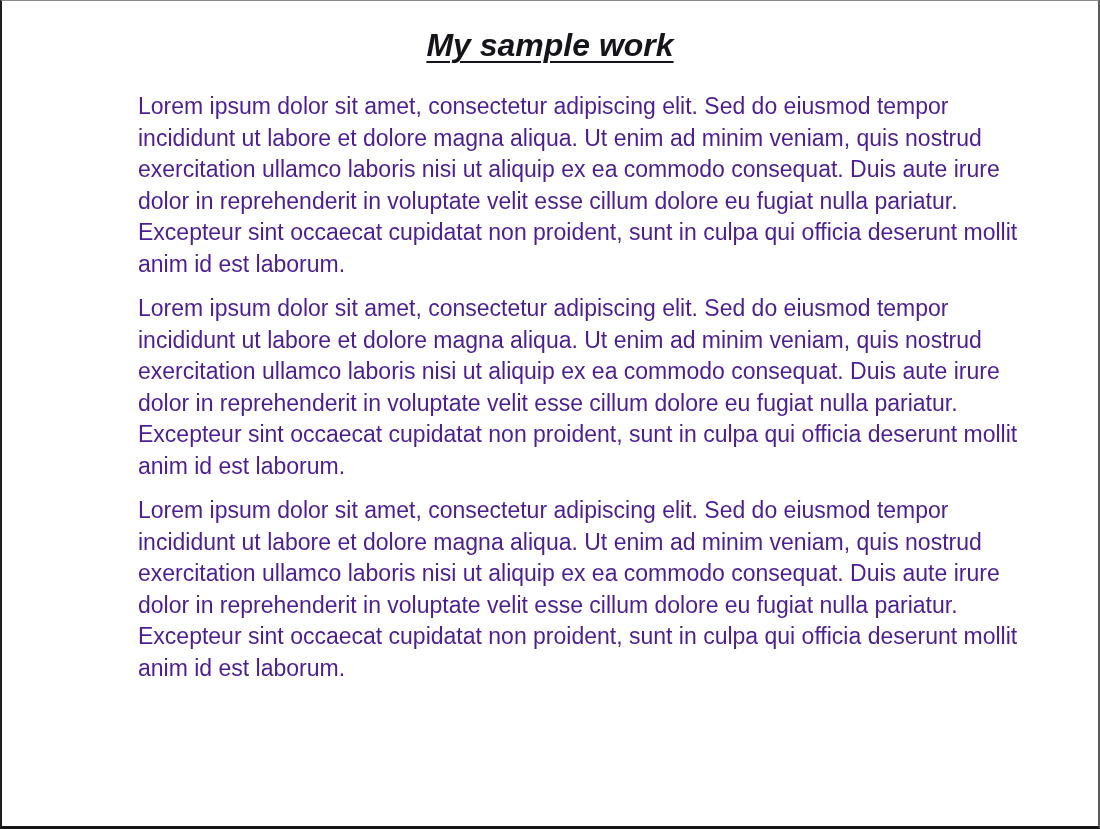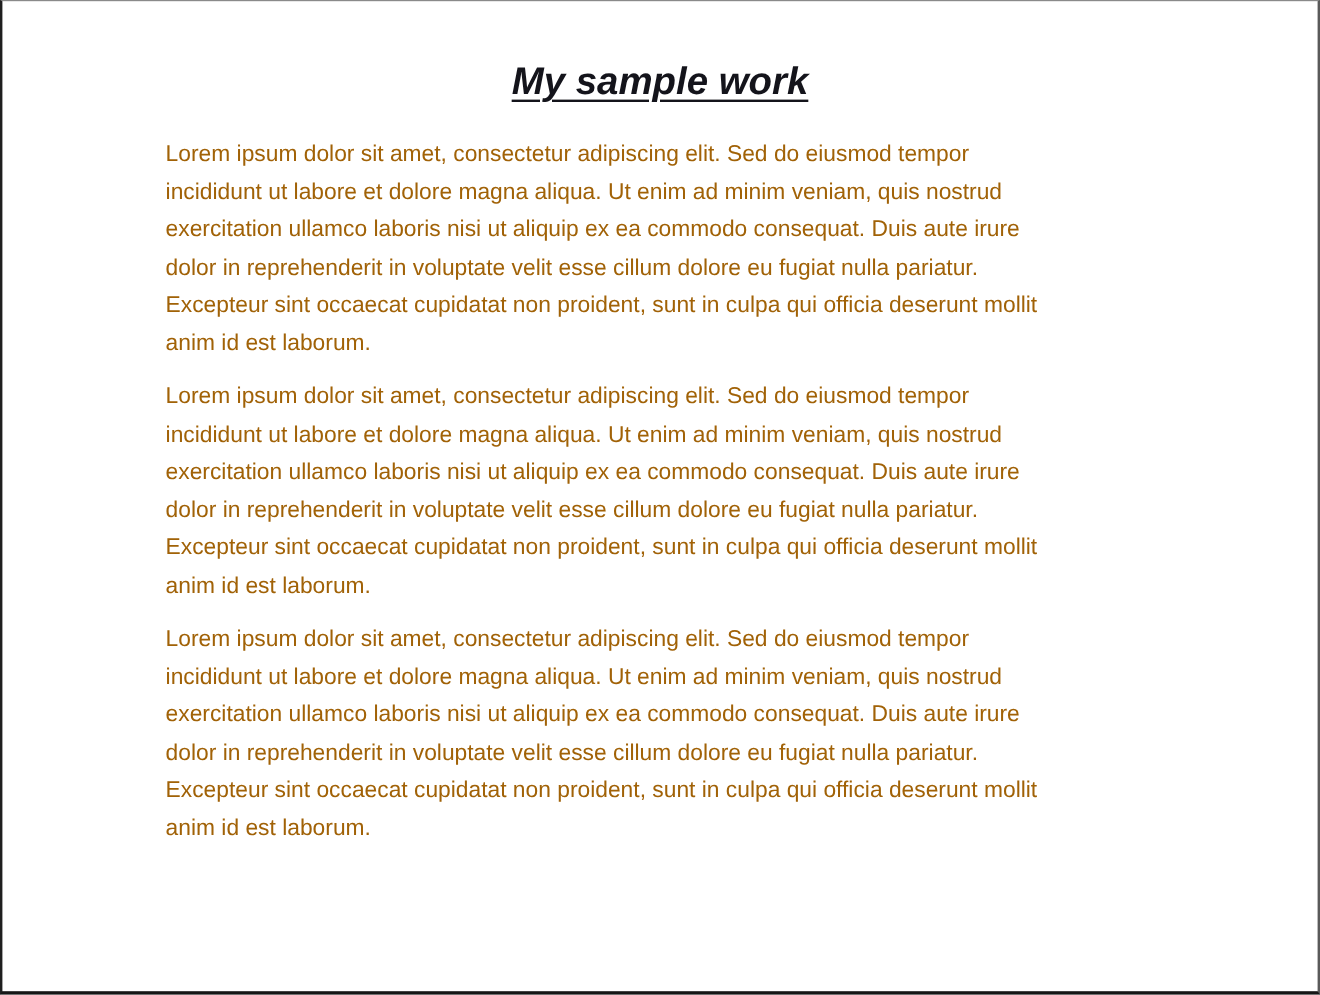--- a/index.html
+++ b/index.html
@@ -14,40 +14,40 @@
     box-sizing: border-box;
     background: #ffffff;
     border-top: 1px solid #8a8a8a;
     border-left: 2px solid #1f1f1f;
     border-right: 2px solid #5a5a5a;
     border-bottom: 3px solid #161616;
     overflow: hidden;
     font-family: "Liberation Sans", sans-serif;
   }
   .content {
-    padding-top: 46px;
+    padding-top: 24px;
   }
   .doc-title {
     margin: 0 0 26px 0;
     text-align: center;
     font-size: 32px;
     line-height: 40px;
     font-weight: bold;
     font-style: italic;
     color: #14141b;
   }
   .doc-title .title-text {
     text-decoration: underline;
     text-decoration-thickness: 2px;
     text-underline-offset: 5px;
   }
   .para {
     margin: 0 134px 13px 136px;
-    color: #a16207;
-    font-size: 19px;
+    color: #4c1d95;
+    font-size: 23px;
   }
   .line {
     line-height: 31.5px;
     white-space: nowrap;
   }
 </style>
 </head>
 <body>
 
 <div class="page">

